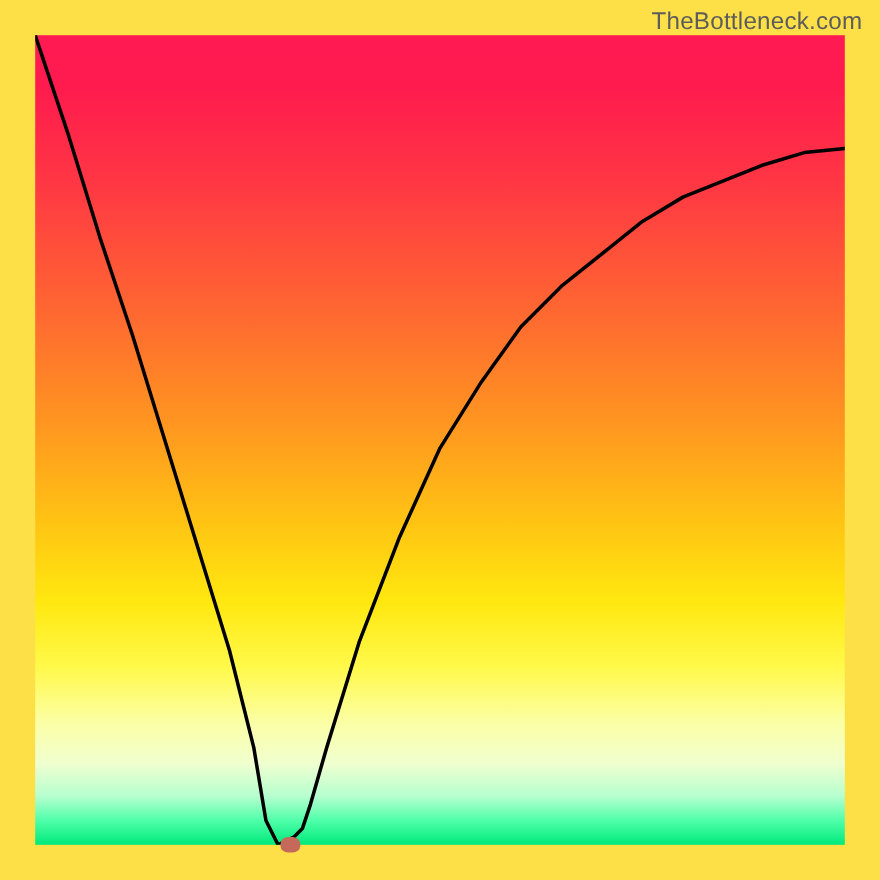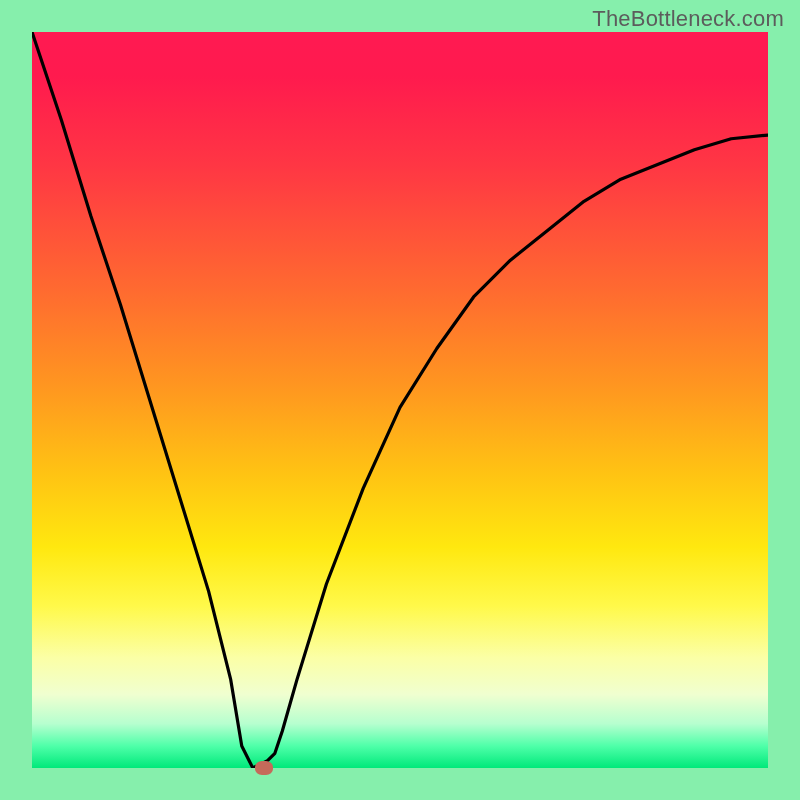--- a/index.html
+++ b/index.html
@@ -1,21 +1,21 @@
 <!DOCTYPE html>
 <html><head>
 <meta charset="utf-8">
 <style>
   * { margin: 0; padding: 0; box-sizing: border-box; }
   html, body { width: 800px; height: 800px; background: #000; overflow: hidden; }
   .frame {
     position: relative;
     width: 800px;
     height: 800px;
-    background: #86efac;
+    background: #fde047;
   }
   .watermark {
     position: absolute;
     top: 6px;
     right: 16px;
     font-family: Arial, Helvetica, sans-serif;
     font-size: 22px;
     color: #5c5c5c;
     letter-spacing: 0.2px;
     user-select: none;

